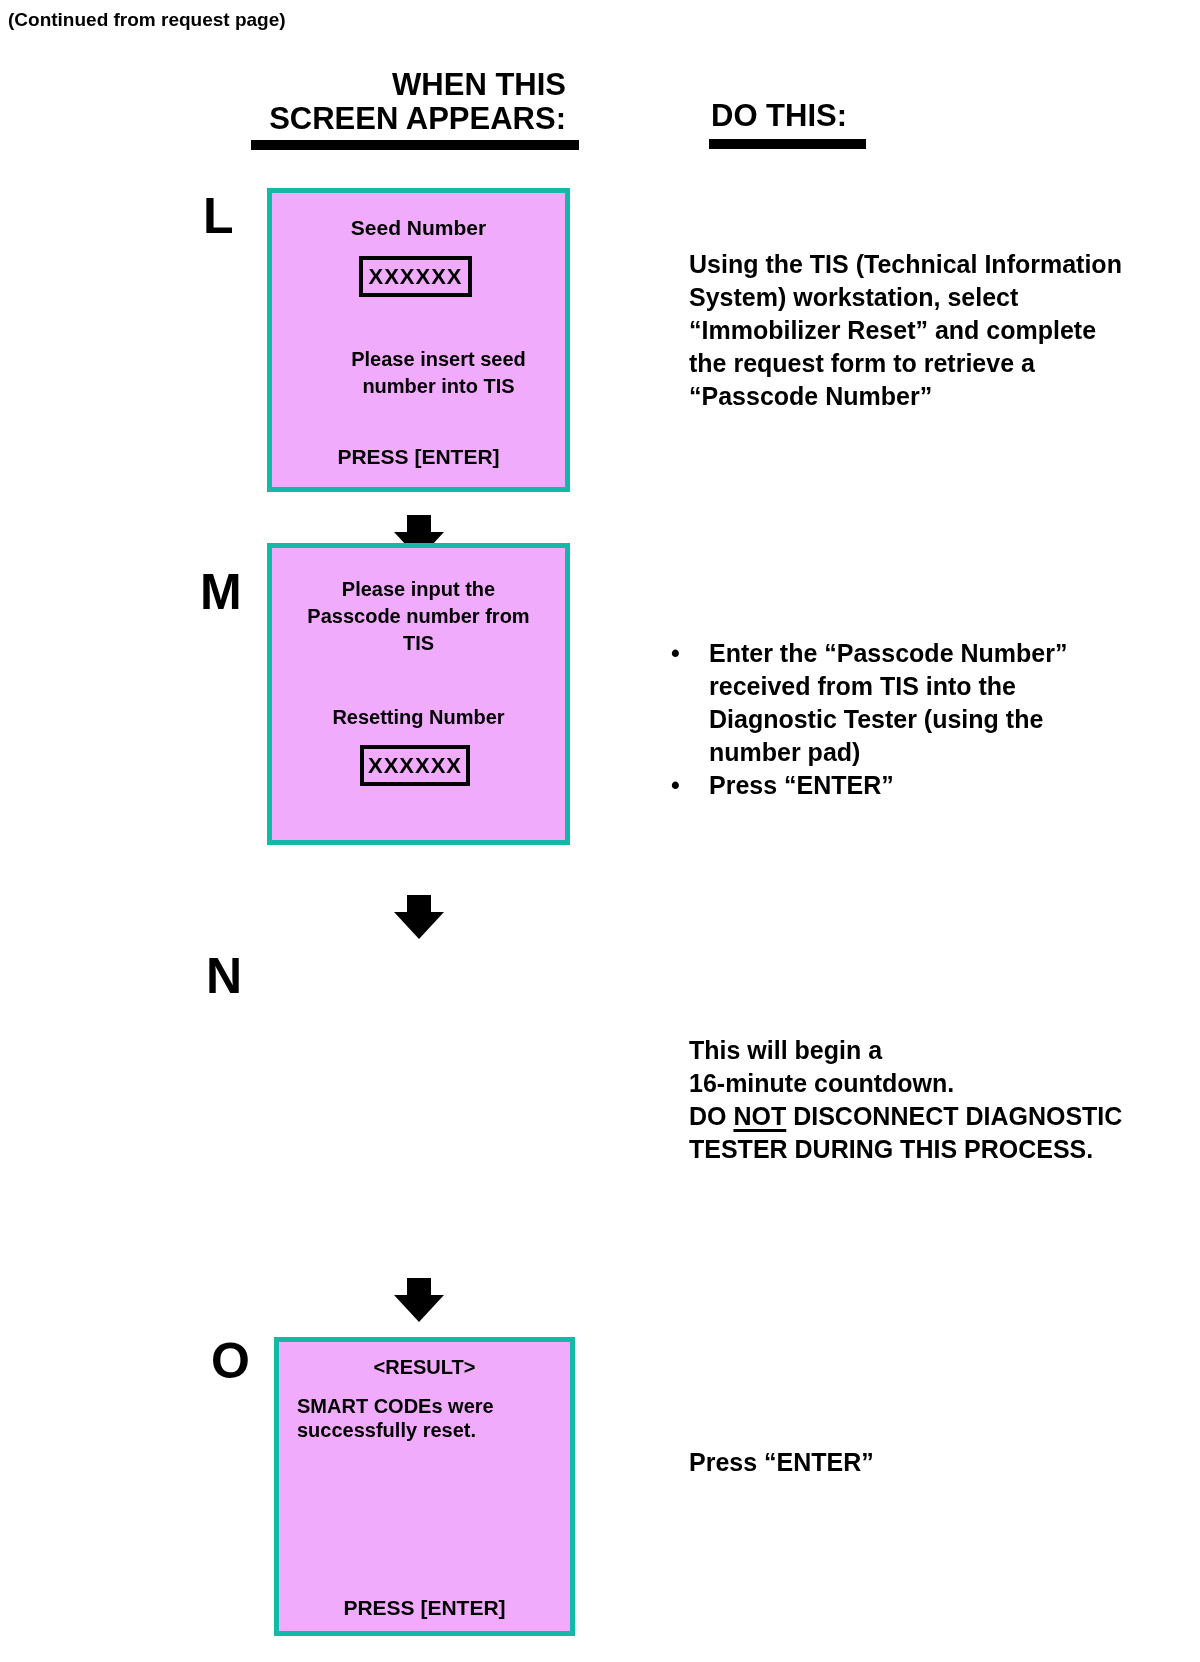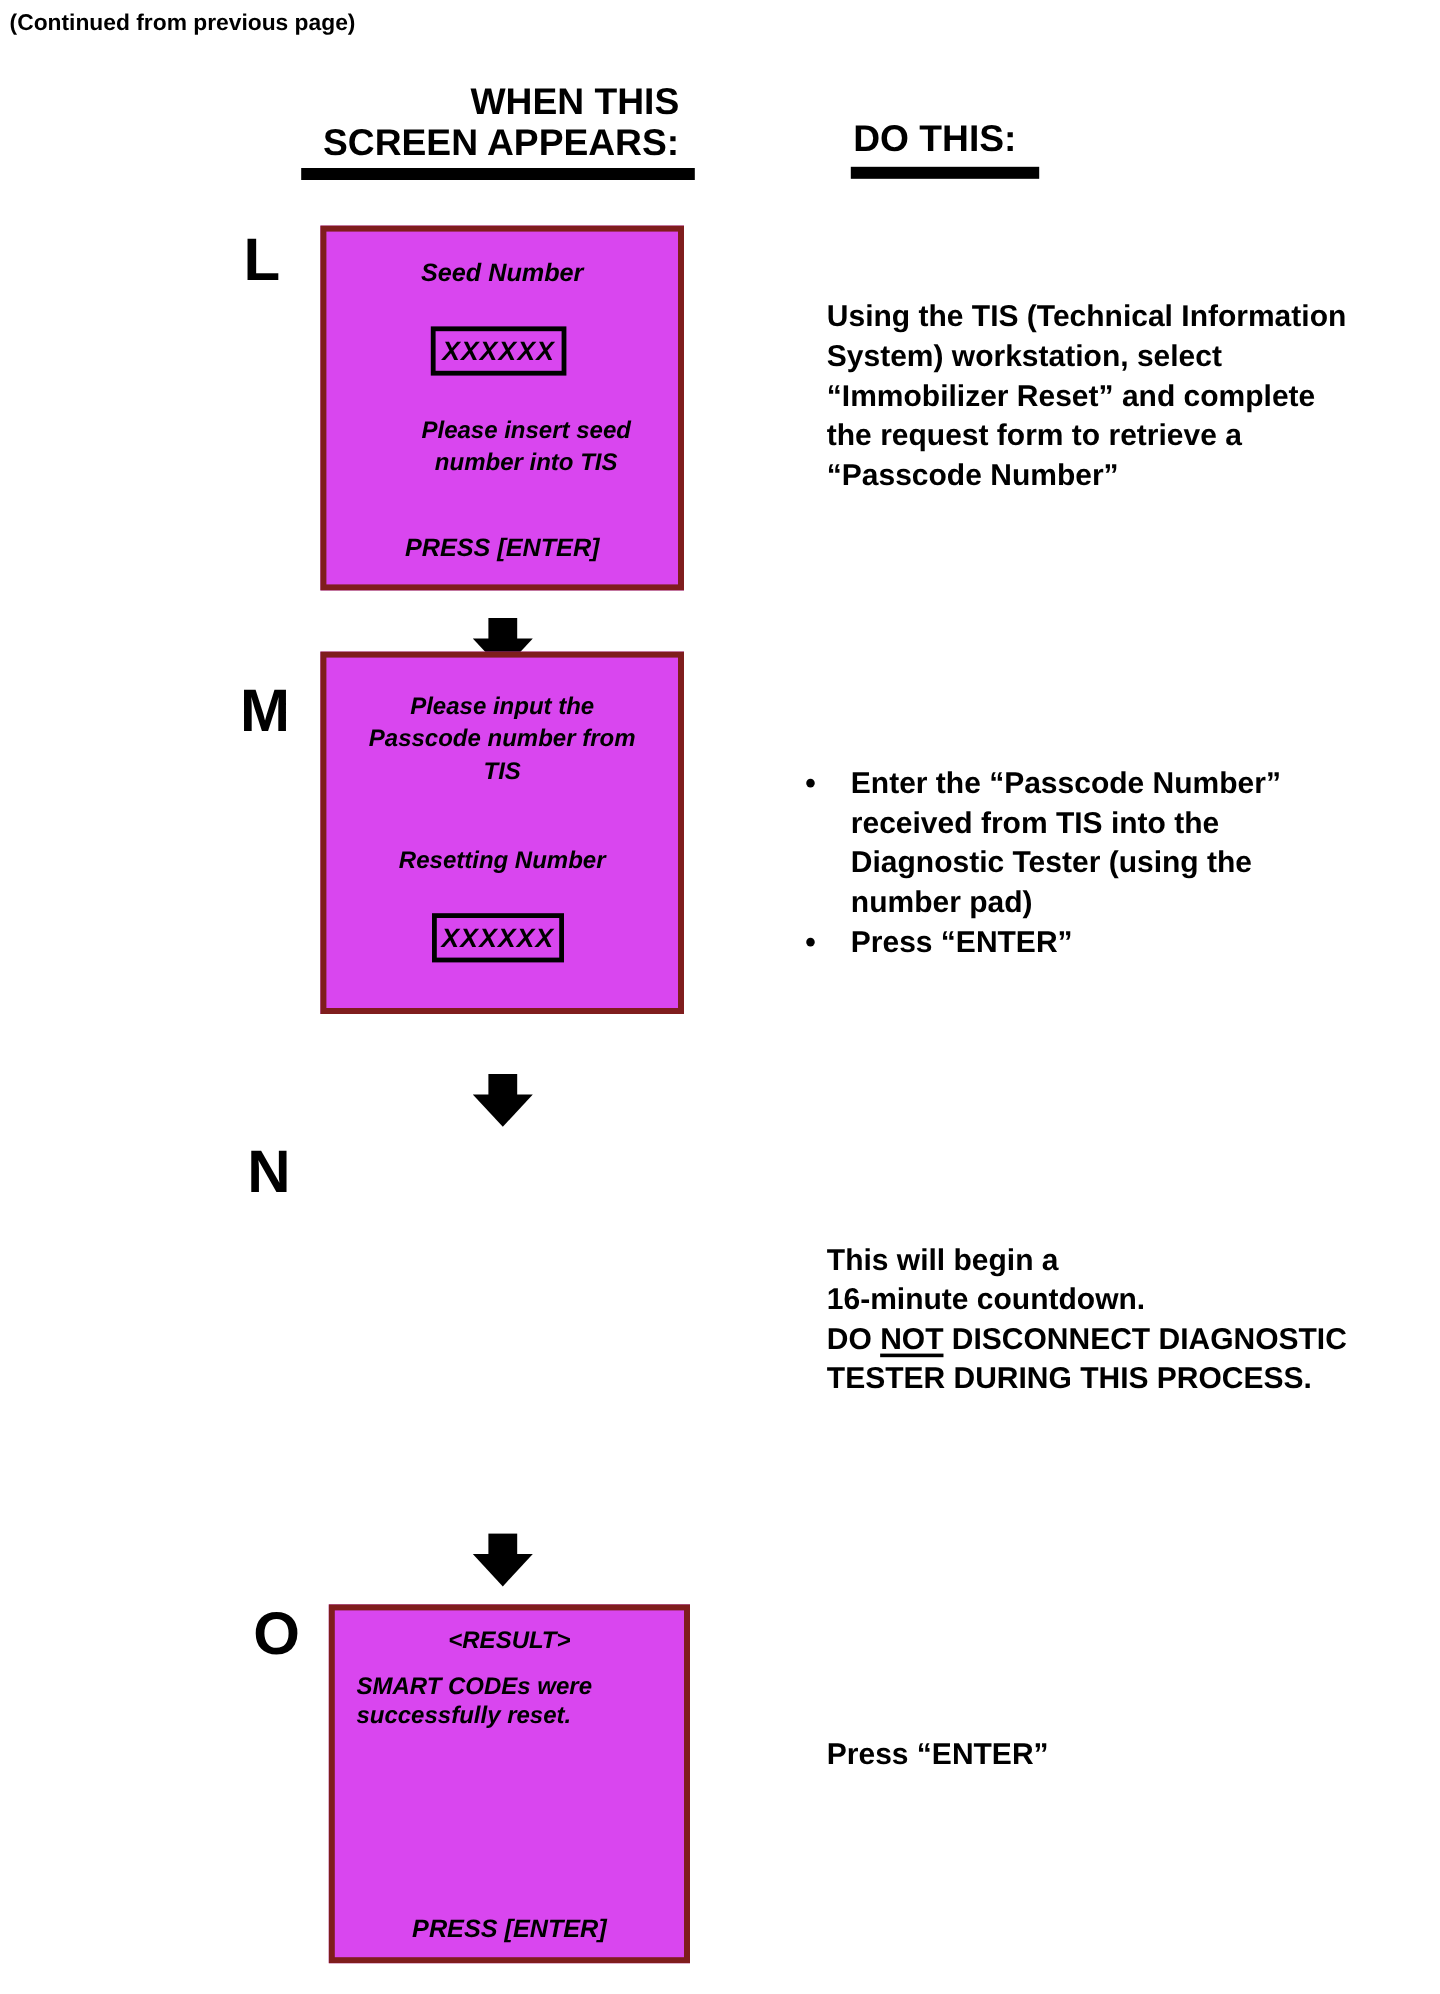--- a/index.html
+++ b/index.html
@@ -20,21 +20,21 @@
   .bar-left { position: absolute; left: 251px; top: 140px; width: 328px; height: 10px; background: #000; }
   .hdr-right { position: absolute; left: 711px; top: 98px; font-size: 31px; }
   .bar-right { position: absolute; left: 709px; top: 139px; width: 157px; height: 10px; background: #000; }
 
   .step-letter { position: absolute; font-size: 50px; line-height: 1; }
   #letter-l { left: 203px; top: 191px; }
   #letter-m { left: 200px; top: 567px; }
   #letter-n { left: 206px; top: 951px; }
   #letter-o { left: 211px; top: 1336px; }
 
-  .screen { position: absolute; border: 5px solid #7f1d1d; background: #d946ef; font-style: italic; }
+  .screen { position: absolute; border: 5px solid #14b8a6; background: #f0abfc; }
   #box-l { left: 267px; top: 188px; width: 303px; height: 304px; }
   #box-m { left: 267px; top: 543px; width: 303px; height: 302px; }
   #box-n { left: 267px; top: 956px; width: 303px; height: 300px; }
   #box-o { left: 274px; top: 1337px; width: 301px; height: 299px; }
 
   .scr-c { position: absolute; left: 0; right: 0; text-align: center; white-space: pre-line; }
   .scr-title-l    { top: 23px;  font-size: 21px; }
   .scr-msg-l      { top: 153px; font-size: 20px; line-height: 27px; margin-left: 40px; }
   .scr-footer-l   { top: 252px; font-size: 21px; }
   .scr-msg-m      { top: 28px;  font-size: 20px; line-height: 27px; }
@@ -42,21 +42,21 @@
   .scr-title-n    { top: 10px;  font-size: 20px; }
   .scr-msg-n      { top: 84px;  font-size: 20px; line-height: 26px; }
   .scr-remain-n   { top: 221px; font-size: 20px; line-height: 26px; }
   .scr-title-o    { top: 14px;  font-size: 20px; }
   .scr-msg-o      { top: 52px; left: 18px; right: 6px; text-align: left; font-size: 20px; line-height: 24px; }
   .scr-footer-o   { top: 254px; font-size: 21px; }
 
   .field {
     position: absolute; border: 4px solid #000;
     display: flex; align-items: center; justify-content: center;
-    font-size: 22px; letter-spacing: 1px; margin-top: 16px;
+    font-size: 22px; letter-spacing: 1px;
   }
   #field-l { left: 87px; top: 63px;  width: 113px; height: 41px; }
   #field-m { left: 88px; top: 197px; width: 110px; height: 41px; }
 
   .arrow { position: absolute; left: 394px; width: 50px; height: 44px; }
   #arrow-1 { top: 515px; } #arrow-2 { top: 895px; } #arrow-3 { top: 1278px; }
   .arrow-stem { position: absolute; left: 13px; top: 0; width: 24px; height: 19px; background: #000; }
   .arrow-head {
     position: absolute; left: 0; top: 17px; width: 0; height: 0;
     border-left: 25px solid transparent; border-right: 25px solid transparent;
@@ -74,21 +74,21 @@
 
   #instr-n { left: 677px; top: 1034px; width: 525px; }
   .iline { white-space: pre-line; }
   .u { text-decoration: underline; text-decoration-thickness: 3px; text-underline-offset: 4px; }
 </style>
 </head>
 <body>
 
 <div class="page">
 
-  <div class="note">(Continued from previous page)</div>
+  <div class="note">(Continued from request page)</div>
 
   <div class="hdr-left">WHEN THIS
 SCREEN APPEARS:</div>
   <div class="bar-left"></div>
   <div class="hdr-right">DO THIS:</div>
   <div class="bar-right"></div>
 
   <div class="step-letter" id="letter-l">L</div>
   <div class="screen" id="box-l">
     <div class="scr-c scr-title-l">Seed Number</div>

